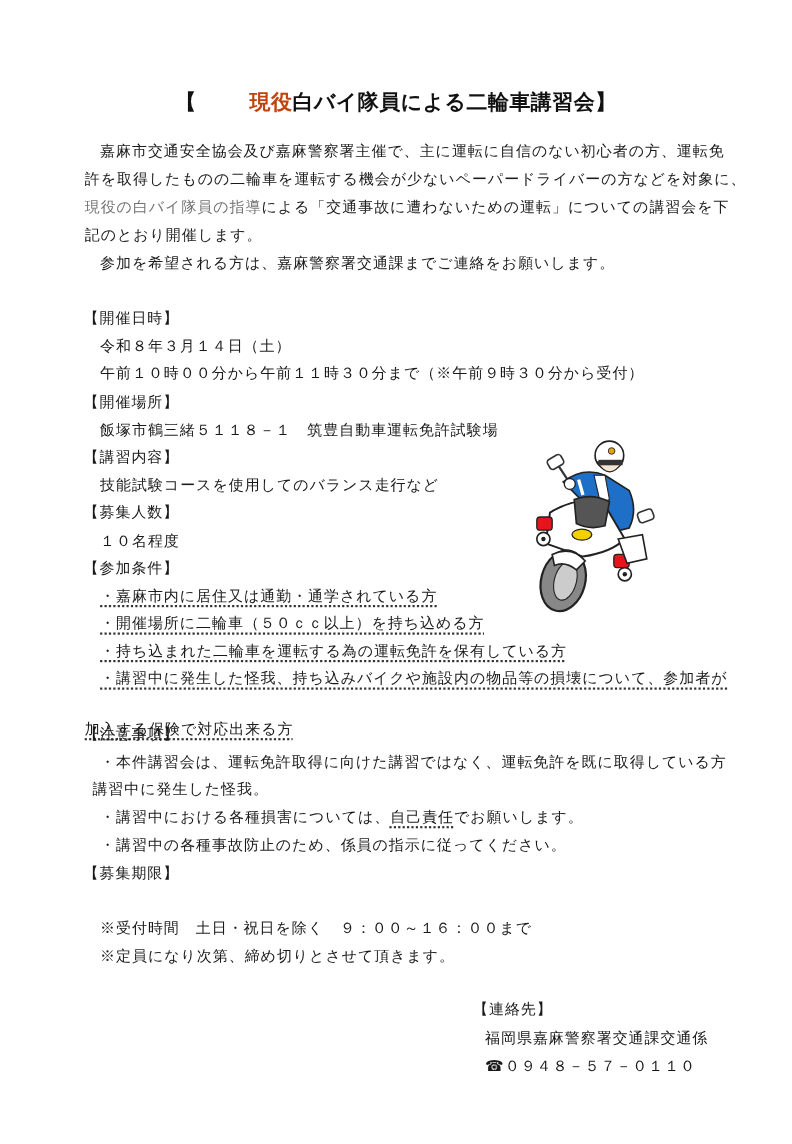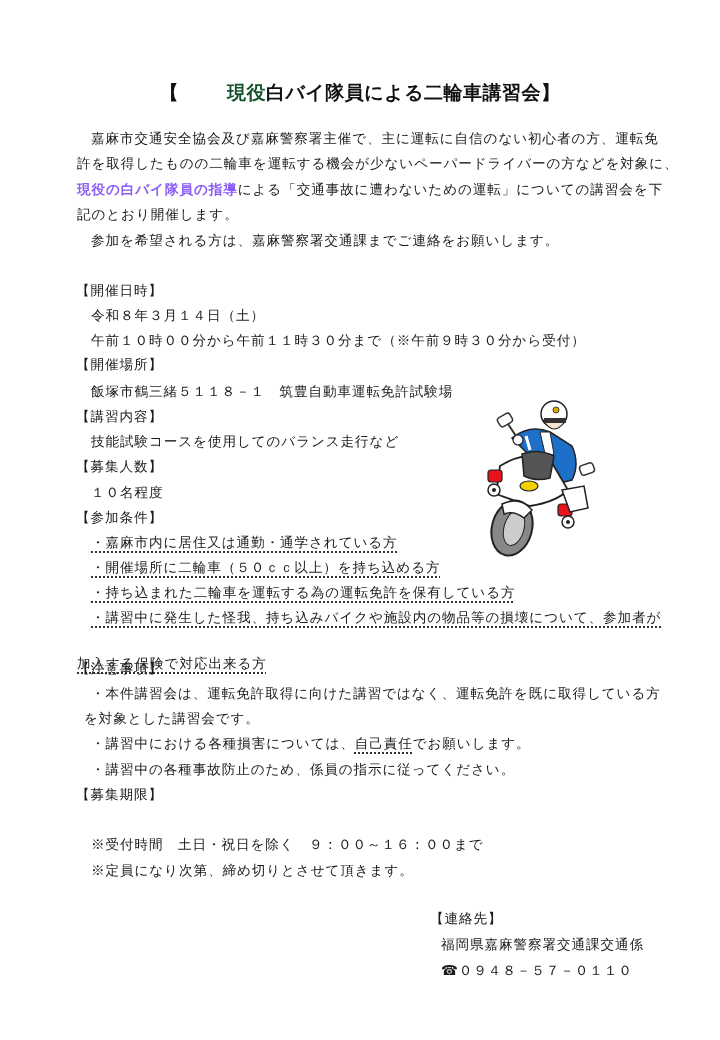--- a/index.html
+++ b/index.html
@@ -2,23 +2,23 @@
 <html><head>
 <meta charset="utf-8">
 <style>
   html, body { margin: 0; padding: 0; background: #ffffff; }
   body { width: 720px; height: 1040px; position: relative; overflow: hidden;
          font-family: "DejaVu Serif", "Liberation Serif", serif; color: #1a1a1a; }
   .page { position: absolute; left: 0; top: 0; width: 720px; height: 1040px; }
   .title { position: absolute; top: 80px; left: 0; width: 720px; text-align: center;
            font-family: "DejaVu Sans", "Liberation Sans", sans-serif; font-weight: bold;
            font-size: 19px; letter-spacing: 0.5px; color: #111; }
-  .title .red { color: #14532d; margin-left: 48px; }
+  .title .red { color: #c2410c; margin-left: 48px; }
   .line { position: absolute; font-size: 13.6px; line-height: 20px; white-space: nowrap; letter-spacing: 0.9px; }
-  .red-text { color: #8b5cf6; font-weight: bold; }
+  .red-text { color: #737373; }
   .ul { text-decoration: underline dotted #333; text-underline-offset: 4px; text-decoration-thickness: 1.5px; }
   .moto { position: absolute; left: 472px; top: 398px; width: 128px; height: 165px; }
 </style>
 </head>
 <body>
 
 <div class="page">
 
   <div class="title">
     <span>【</span><span class="red">現役</span><span>白バイ隊員による二輪車講習会</span><span>】</span>
@@ -29,39 +29,39 @@
   <div class="line" style="top:179px; left:77px;">
     <span class="red-text">現役の白バイ隊員の指導</span><span>による「交通事故に遭わないための運転」についての講習会を下</span>
   </div>
   <div class="line" style="top:204px; left:77px;">記のとおり開催します。</div>
   <div class="line" style="top:230px; left:91px;">参加を希望される方は、嘉麻警察署交通課までご連絡をお願いします。</div>
 
   <div class="line" style="top:280px; left:76px;">【開催日時】</div>
   <div class="line" style="top:305px; left:91px;">令和８年３月１４日（土）</div>
   <div class="line" style="top:330px; left:91px;">午前１０時００分から午前１１時３０分まで（※午前９時３０分から受付）</div>
 
-  <div class="line" style="top:356px; left:76px;font-family:Liberation Mono, monospace;">【開催場所】</div>
+  <div class="line" style="top:356px; left:76px;">【開催場所】</div>
   <div class="line" style="top:381px; left:91px;">飯塚市鶴三緒５１１８－１　筑豊自動車運転免許試験場</div>
 
   <div class="line" style="top:406px; left:76px;">【講習内容】</div>
   <div class="line" style="top:431px; left:91px;">技能試験コースを使用してのバランス走行など</div>
 
   <div class="line" style="top:456px; left:76px;">【募集人数】</div>
   <div class="line" style="top:482px; left:91px;">１０名程度</div>
 
   <div class="line" style="top:507px; left:76px;">【参加条件】</div>
   <div class="line" style="top:532px; left:91px;"><span class="ul">・嘉麻市内に居住又は通勤・通学されている方</span></div>
   <div class="line" style="top:557px; left:91px;text-align:right;"><span class="ul">・開催場所に二輪車（５０ｃｃ以上）を持ち込める方</span></div>
   <div class="line" style="top:607px; left:91px;"><span class="ul">・講習中に発生した怪我、持ち込みバイクや施設内の物品等の損壊について、参加者が</span></div>
   <div class="line" style="top:582px; left:91px;"><span class="ul">・持ち込まれた二輪車を運転する為の運転免許を保有している方</span></div>
   <div class="line" style="top:633px; left:77px;margin-top:20px;"><span class="ul">加入する保険で対応出来る方</span></div>
 
   <div class="line" style="top:658px; left:76px;">【注意事項】</div>
   <div class="line" style="top:683px; left:91px;">・本件講習会は、運転免許取得に向けた講習ではなく、運転免許を既に取得している方</div>
-  <div class="line" style="top:708px; left:84px;">を対象とした講習会です。</div>
+  <div class="line" style="top:708px; left:84px;">講習中に発生した怪我。</div>
   <div class="line" style="top:759px; left:91px;">・講習中の各種事故防止のため、係員の指示に従ってください。</div>
   <div class="line" style="top:733px; left:91px;">
     <span>・講習中における各種損害については、</span><span class="ul">自己責任</span><span>でお願いします。</span>
   </div>
 
   <div class="line" style="top:784px; left:76px;">【募集期限】</div>
   <div class="line" style="top:834px; left:91px;">※受付時間　土日・祝日を除く　９：００～１６：００まで</div>
   <div class="line" style="top:860px; left:91px;">※定員になり次第、締め切りとさせて頂きます。</div>
 
   <div class="line" style="top:908px; left:430px;">【連絡先】</div>

